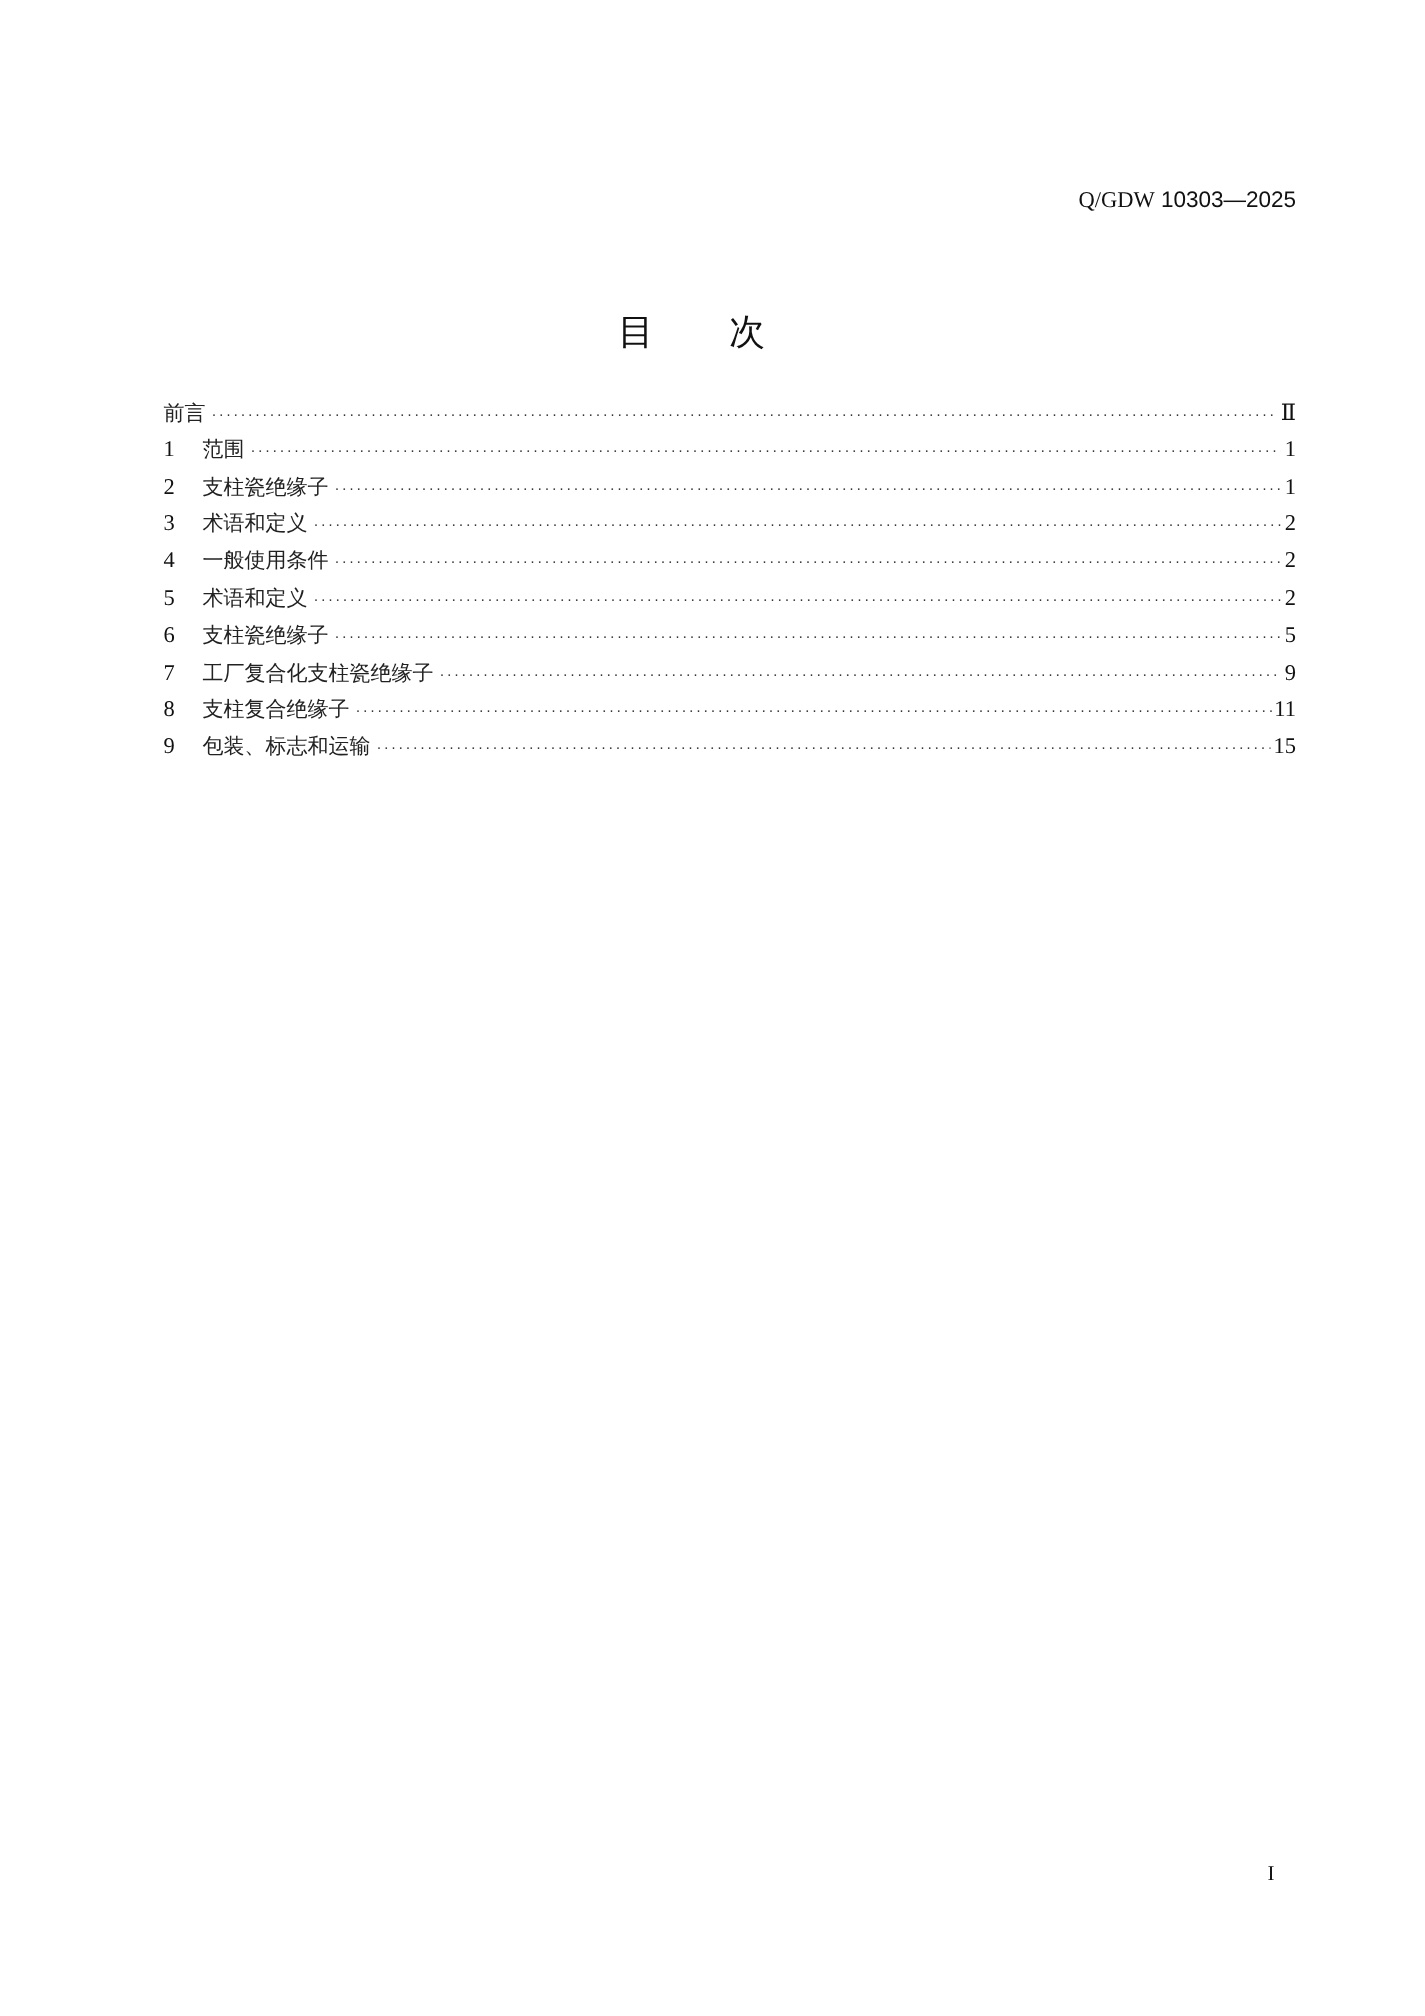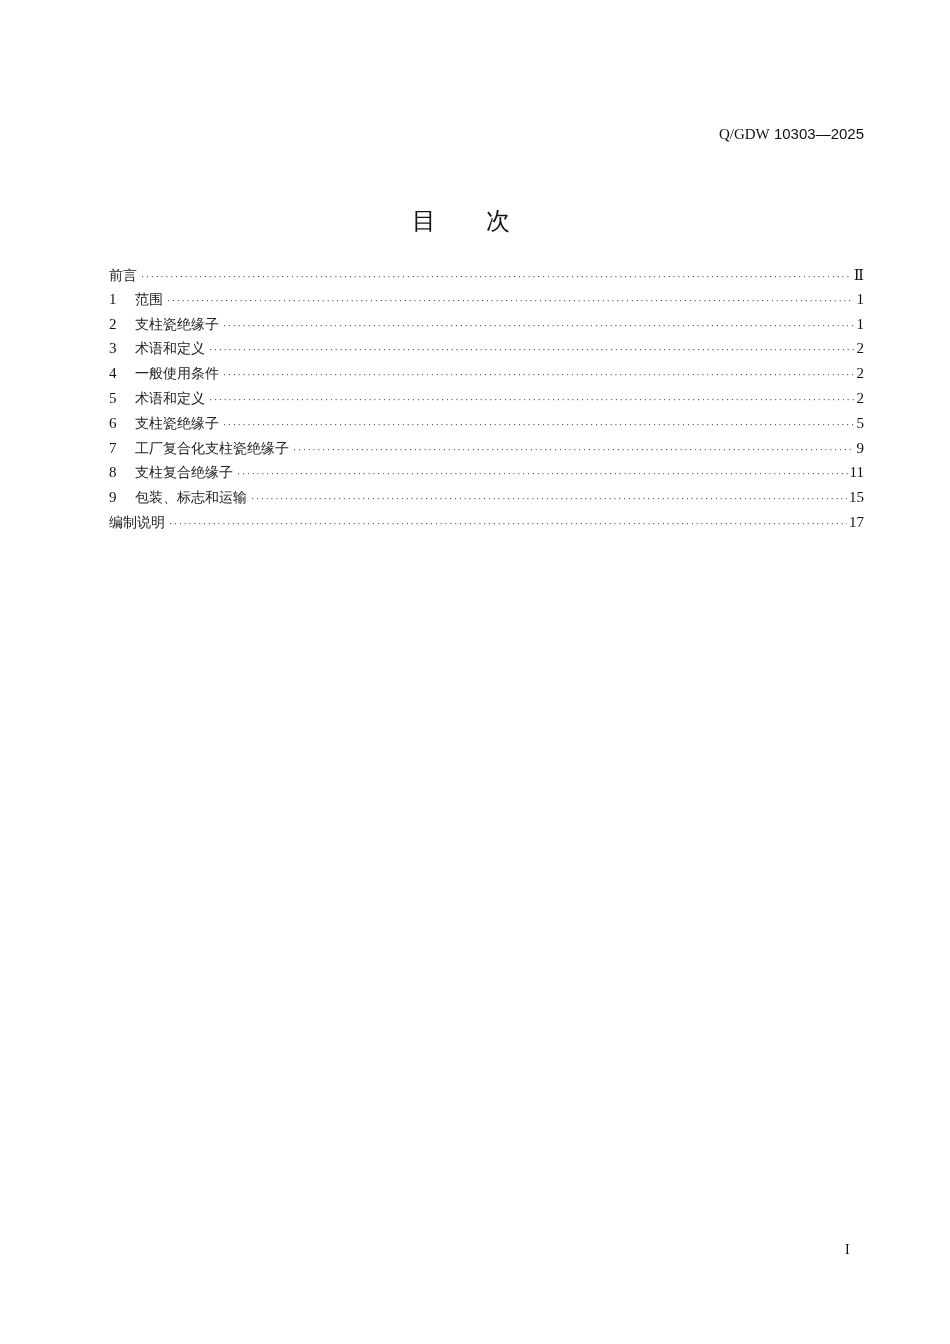--- a/index.html
+++ b/index.html
@@ -95,20 +95,15 @@
       <span class="toc-label">支柱复合绝缘子</span>
       <span class="toc-dots"></span>
       <span class="toc-page">11</span>
     </div>
     <div class="toc-row">
       <span class="toc-num">9</span>
       <span class="toc-label">包装、标志和运输</span>
       <span class="toc-dots"></span>
       <span class="toc-page">15</span>
     </div>
-    <div class="toc-row">
-      <span class="toc-label">编制说明</span>
-      <span class="toc-dots"></span>
-      <span class="toc-page">17</span>
-    </div>
   </div>
 
 <div class="page-footer">I</div>
 
 </body></html>

